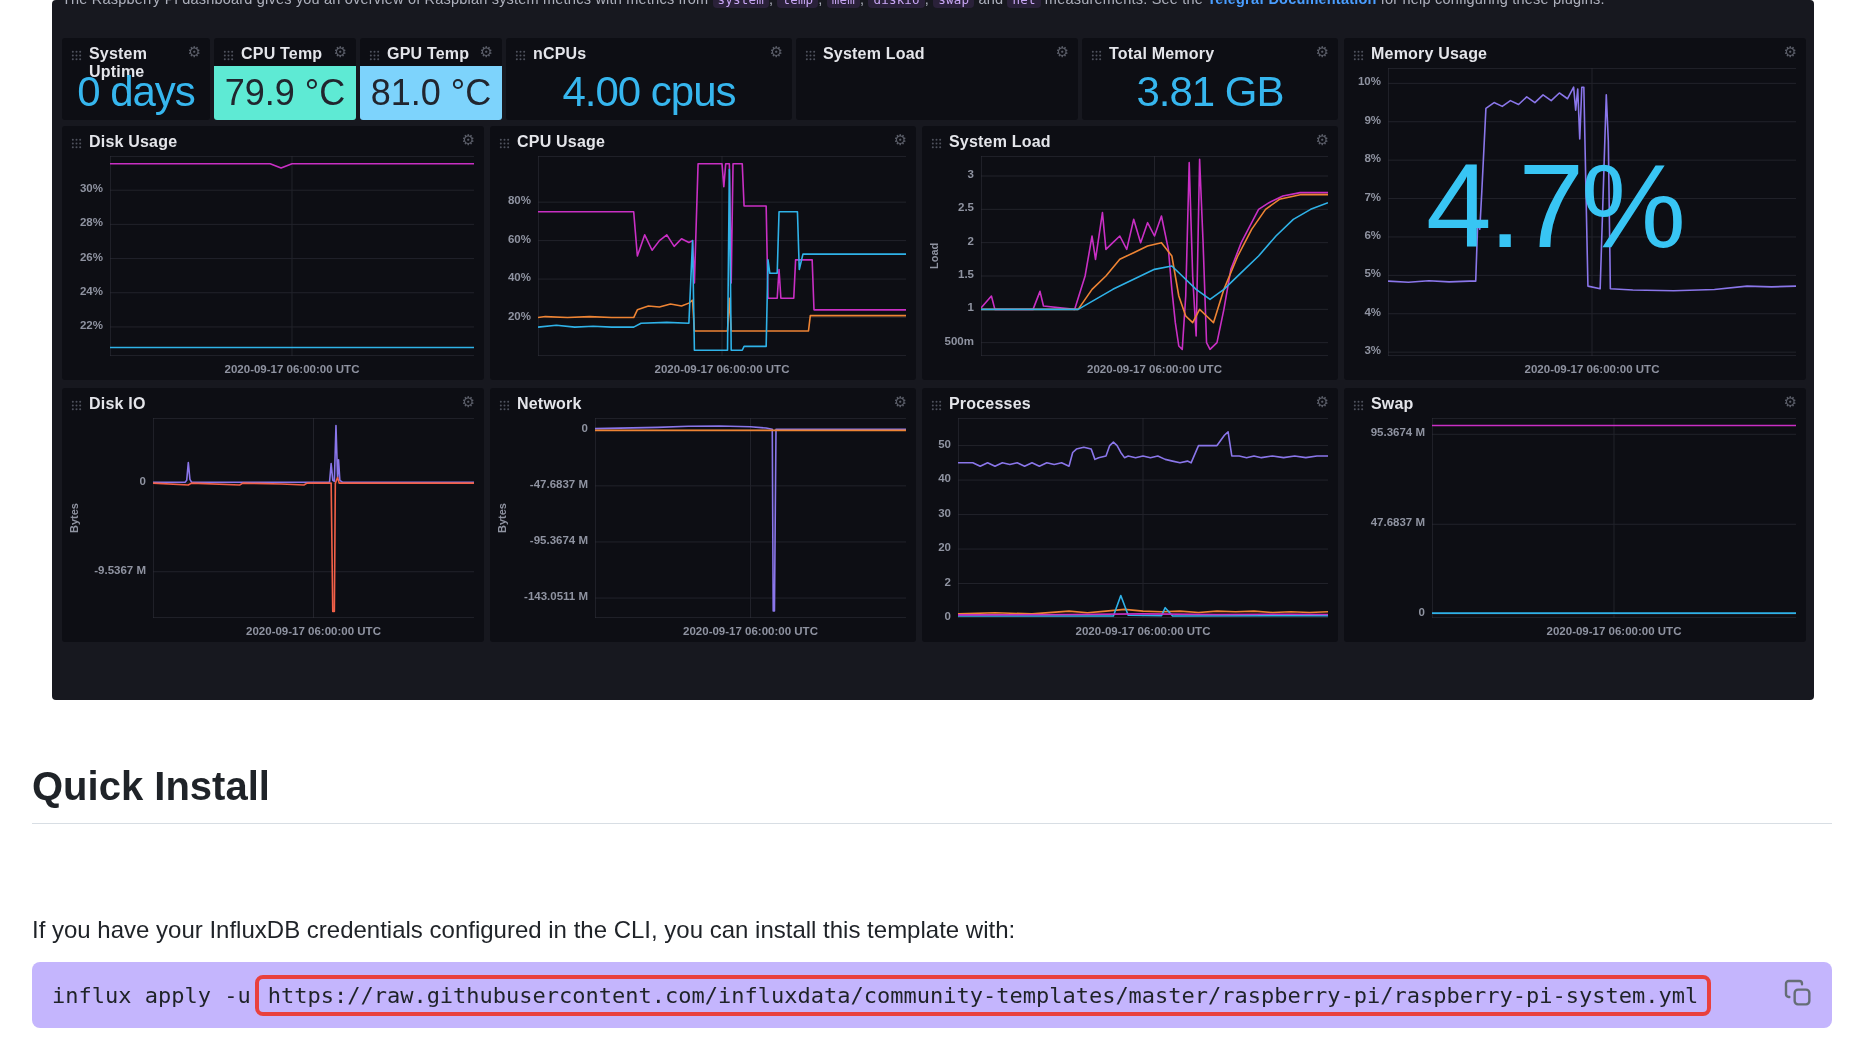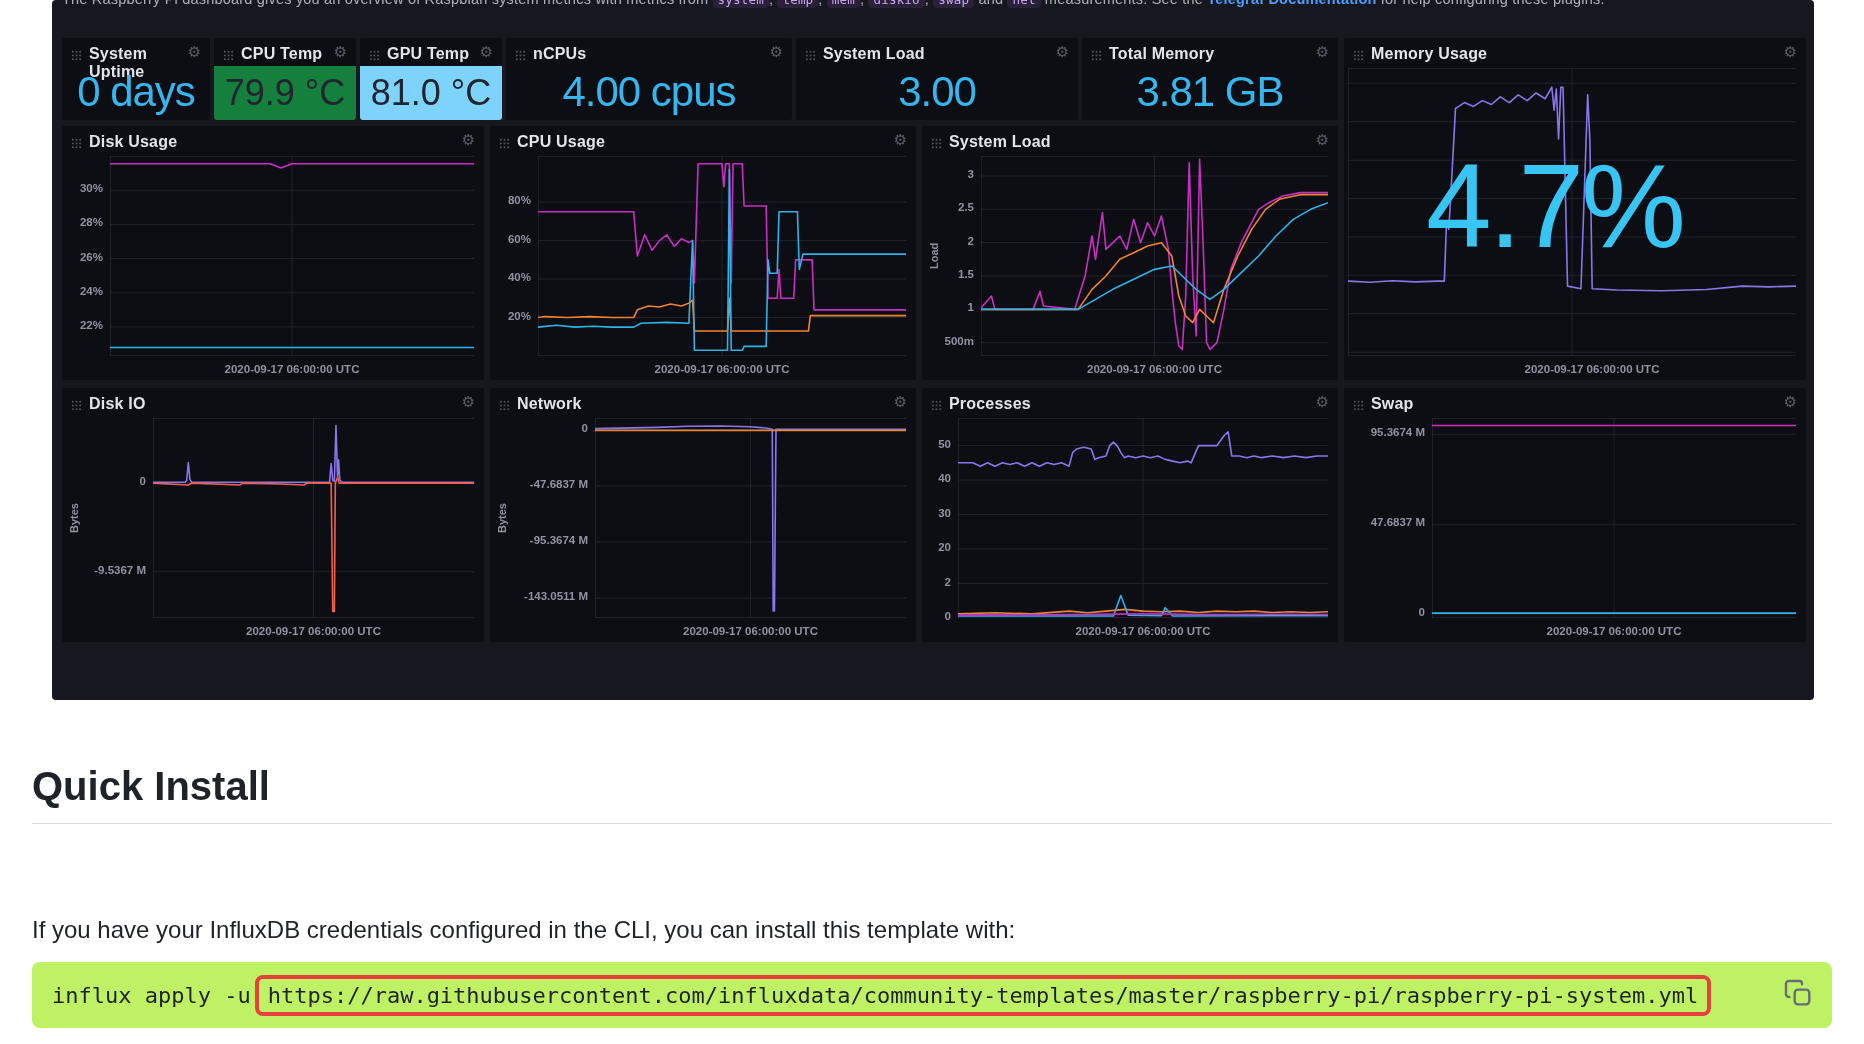--- a/index.html
+++ b/index.html
@@ -17,21 +17,21 @@
 
   .panel{position:absolute;background:#0d0e14;border-radius:3px;}
   .hd{display:flex;align-items:flex-start;gap:7px;padding:7px 9px 0 9px;}
   .dots{margin-top:2px;flex:none;cursor:grab;}
   .ttl{font-size:16px;font-weight:700;color:#e4e5ea;line-height:1.15;letter-spacing:.2px;}
   .gear{margin-left:auto;color:#5a5d68;font-size:15px;line-height:14px;cursor:pointer;flex:none;}
 
   .sbody{position:absolute;left:0;right:0;top:26px;bottom:0;display:flex;align-items:center;justify-content:center;text-align:right;}
   .sval{font-size:42px;color:#36b6ee;letter-spacing:-1px;white-space:nowrap;}
   .fillbg{top:28px;border-radius:0 0 3px 3px;}
-  .fill-green{background:#15803d;}
+  .fill-green{background:#5eead4;}
   .fill-yellow{background:#7dd3fc;}
   .fill-green .sval,.fill-yellow .sval{color:#21252e;font-size:36px;letter-spacing:0;}
 
   .chart .bd{position:absolute;left:4px;right:10px;top:30px;bottom:24px;display:flex;}
   .ylab{width:15px;flex:none;display:flex;align-items:center;justify-content:center;
     writing-mode:vertical-rl;transform:rotate(180deg);font-size:11px;font-weight:700;color:#8f93a1;}
   .ticks{position:relative;flex:none;}
   .tick{position:absolute;right:7px;font-size:11.5px;font-weight:700;color:#8f93a1;white-space:nowrap;}
   .plot{flex:1;position:relative;}
   .plot svg{position:absolute;left:0;top:0;width:100%;height:100%;}
@@ -52,21 +52,21 @@
   .c5{left:10px;top:388px;width:422px;height:254px;}
   .c6{left:438px;top:388px;width:426px;height:254px;}
   .c7{left:870px;top:388px;width:416px;height:254px;}
   .c8{left:1292px;top:388px;width:462px;height:254px;}
 
   
   .content{position:absolute;left:32px;top:0;width:1800px;}
   .qi{position:absolute;left:0;top:764px;width:100%;margin:0;font-size:40px;font-weight:600;
     color:#1f2328;padding-bottom:14px;border-bottom:1px solid #d8dee4;}
   .cli{position:absolute;left:0;top:916px;margin:0;font-size:24px;color:#1f2328;}
-  .codeblock{position:absolute;left:0;top:962px;width:100%;height:66px;background:#bef264;
+  .codeblock{position:absolute;left:0;top:962px;width:100%;height:66px;background:#c4b5fd;
     border-radius:8px;display:flex;align-items:center;padding:0 20px;box-sizing:border-box;
     font-family:"DejaVu Sans Mono",monospace;font-size:22px;color:#1f2328;white-space:nowrap;}
   .redbox{display:inline-block;border:4px solid #e9403e;border-radius:8px;padding:4px 9px;margin-left:4px;}
   .copy{position:absolute;right:18px;top:15px;background:none;border:none;padding:0;cursor:pointer;}
 </style>
 </head>
 <body>
 
 <div class="page">
 
@@ -161,23 +161,20 @@
               <circle cx="10" cy="2" r="1.1" fill="#4f525d"></circle>
               <circle cx="2" cy="6" r="1.1" fill="#4f525d"></circle>
               <circle cx="6" cy="6" r="1.1" fill="#4f525d"></circle>
               <circle cx="10" cy="6" r="1.1" fill="#4f525d"></circle>
               <circle cx="2" cy="10" r="1.1" fill="#4f525d"></circle>
               <circle cx="6" cy="10" r="1.1" fill="#4f525d"></circle>
               <circle cx="10" cy="10" r="1.1" fill="#4f525d"></circle>
             </svg></span>
           <span class="ttl">System Load</span>
           <span class="gear">⚙</span>
-        </div>
-        <div class="sbody">
-          <div class="sval">3.00</div>
         </div>
       </div>
     <div class="panel stat s6">
         <div class="hd">
           <span class="dots"><svg width="11" height="11" viewBox="0 0 12 12">
               <circle cx="2" cy="2" r="1.1" fill="#4f525d"></circle>
               <circle cx="6" cy="2" r="1.1" fill="#4f525d"></circle>
               <circle cx="10" cy="2" r="1.1" fill="#4f525d"></circle>
               <circle cx="2" cy="6" r="1.1" fill="#4f525d"></circle>
               <circle cx="6" cy="6" r="1.1" fill="#4f525d"></circle>
@@ -333,20 +330,30 @@
               <circle cx="6" cy="6" r="1.1" fill="#4f525d"></circle>
               <circle cx="10" cy="6" r="1.1" fill="#4f525d"></circle>
               <circle cx="2" cy="10" r="1.1" fill="#4f525d"></circle>
               <circle cx="6" cy="10" r="1.1" fill="#4f525d"></circle>
               <circle cx="10" cy="10" r="1.1" fill="#4f525d"></circle>
             </svg></span>
           <span class="ttl">Memory Usage</span>
           <span class="gear">⚙</span>
         </div>
         <div class="bd">
+          <div class="ticks" style="width: 40px;">
+            <span class="tick" style="top: calc(5.33% - 8px);">10%</span>
+            <span class="tick" style="top: calc(18.67% - 8px);">9%</span>
+            <span class="tick" style="top: calc(32% - 8px);">8%</span>
+            <span class="tick" style="top: calc(45.33% - 8px);">7%</span>
+            <span class="tick" style="top: calc(58.67% - 8px);">6%</span>
+            <span class="tick" style="top: calc(72% - 8px);">5%</span>
+            <span class="tick" style="top: calc(85.33% - 8px);">4%</span>
+            <span class="tick" style="top: calc(98.67% - 8px);">3%</span>
+          </div>
           <div class="plot">
             <svg viewBox="0 0 1000 1000" preserveAspectRatio="none">
               <line x1="0" y1="53.33333333333334" x2="1000" y2="53.33333333333334" stroke="#22232b" stroke-width="1" vector-effect="non-scaling-stroke"></line>
               <line x1="0" y1="186.66666666666677" x2="1000" y2="186.66666666666677" stroke="#22232b" stroke-width="1" vector-effect="non-scaling-stroke"></line>
               <line x1="0" y1="320.00000000000006" x2="1000" y2="320.00000000000006" stroke="#22232b" stroke-width="1" vector-effect="non-scaling-stroke"></line>
               <line x1="0" y1="453.33333333333337" x2="1000" y2="453.33333333333337" stroke="#22232b" stroke-width="1" vector-effect="non-scaling-stroke"></line>
               <line x1="0" y1="586.6666666666666" x2="1000" y2="586.6666666666666" stroke="#22232b" stroke-width="1" vector-effect="non-scaling-stroke"></line>
               <line x1="0" y1="720" x2="1000" y2="720" stroke="#22232b" stroke-width="1" vector-effect="non-scaling-stroke"></line>
               <line x1="0" y1="853.3333333333333" x2="1000" y2="853.3333333333333" stroke="#22232b" stroke-width="1" vector-effect="non-scaling-stroke"></line>
               <line x1="0" y1="986.6666666666667" x2="1000" y2="986.6666666666667" stroke="#22232b" stroke-width="1" vector-effect="non-scaling-stroke"></line>

